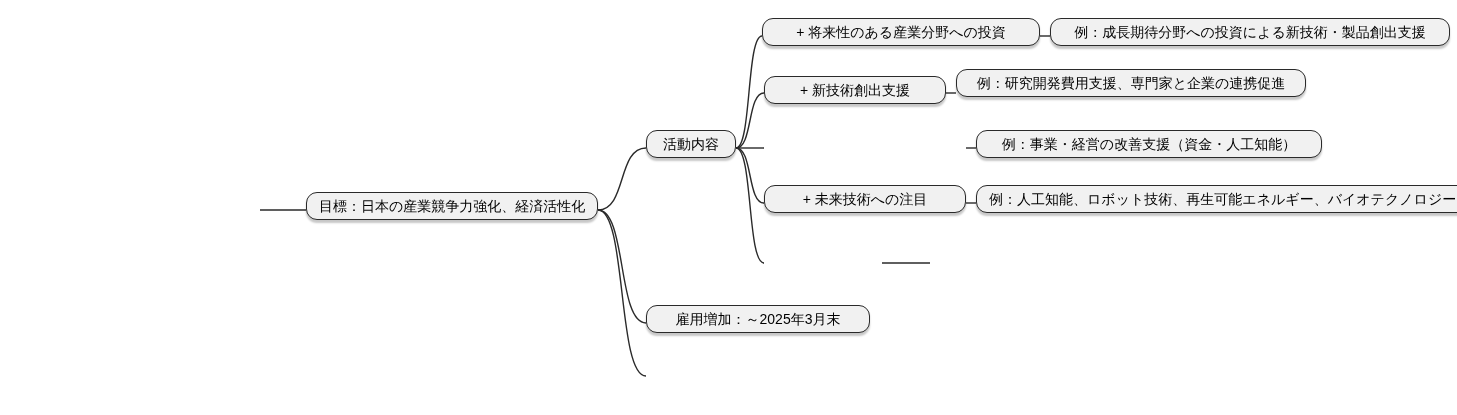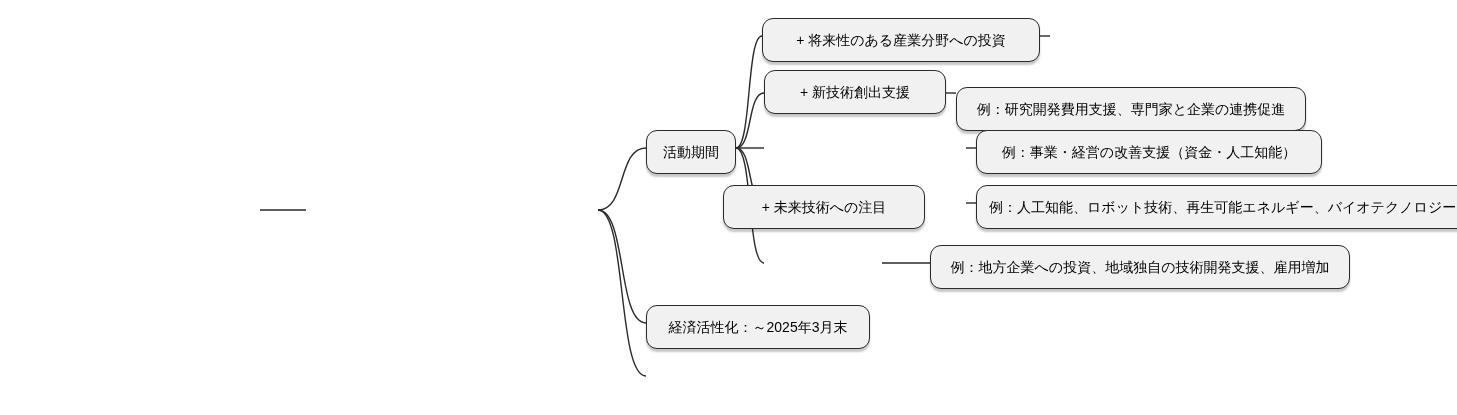--- a/index.html
+++ b/index.html
@@ -21,21 +21,21 @@
     position: relative;
     width: 1457px; height: 415px;
   }
   #edges {
     position: absolute;
     left: 0; top: 0;
     pointer-events: none;
   }
   .node {
     position: absolute;
-    height: 44px;
+    height: 28px;
     display: flex;
     align-items: center;
     justify-content: center;
     padding: 0 12px;
     white-space: nowrap;
     background: var(--node-fill);
     border: 1.5px solid var(--node-border);
     border-radius: 11px;
     box-shadow: 0 2.5px 2px rgba(0,0,0,0.22);
     color: var(--text-color);
@@ -60,31 +60,32 @@
       <path d="M 736 148 C 752.8 148 747.2 203 764 203" fill="none" stroke="#2a2a2a" stroke-width="1.4"></path>
       <path d="M 736 148 C 752.8 148 747.2 263 764 263" fill="none" stroke="#2a2a2a" stroke-width="1.4"></path>
       <path d="M 1040 36 L 1050 36" fill="none" stroke="#2a2a2a" stroke-width="1.4"></path>
       <path d="M 946 93 L 956 93" fill="none" stroke="#2a2a2a" stroke-width="1.4"></path>
       <path d="M 966 148 L 976 148" fill="none" stroke="#2a2a2a" stroke-width="1.4"></path>
       <path d="M 966 203 L 976 203" fill="none" stroke="#2a2a2a" stroke-width="1.4"></path>
       <path d="M 882 263 L 930 263" fill="none" stroke="#2a2a2a" stroke-width="1.4"></path>
     </svg>
 
 
+  <div class="node" id="n-goal" style="left:306px; top:192px; min-width:290px">目標：日本の産業競争力強化、経済活性化</div>
 
-  <div class="node" id="n-act" style="left:646px; top:130px; min-width:90px">活動期間</div>
+  <div class="node" id="n-act" style="left:646px; top:130px; min-width:90px">活動内容</div>
 
   <div class="node" id="n-b1" style="left:762px; top:18px;  min-width:278px">+ 将来性のある産業分野への投資</div>
+  <div class="node" id="n-e1" style="left:1050px;top:18px;  min-width:400px">例：成長期待分野への投資による新技術・製品創出支援</div>
 
-  <div class="node" id="n-b2" style="left:764px; top:70px;  min-width:182px">+ 新技術創出支援</div>
-  <div class="node" id="n-e2" style="left:956px; top:87px;  min-width:350px">例：研究開発費用支援、専門家と企業の連携促進</div>
+  <div class="node" id="n-b2" style="left:764px; top:76px;  min-width:182px">+ 新技術創出支援</div>
+  <div class="node" id="n-e2" style="left:956px; top:69px;  min-width:350px">例：研究開発費用支援、専門家と企業の連携促進</div>
 
   <div class="node" id="n-e3" style="left:976px; top:130px; min-width:346px">例：事業・経営の改善支援（資金・人工知能）</div>
 
-  <div class="node" id="n-b4" style="left:723px; top:185px; min-width:202px">+ 未来技術への注目</div>
+  <div class="node" id="n-b4" style="left:764px; top:185px; min-width:202px">+ 未来技術への注目</div>
   <div class="node" id="n-e4" style="left:976px; top:185px; min-width:474px">例：人工知能、ロボット技術、再生可能エネルギー、バイオテクノロジー</div>
 
-  <div class="node" id="n-e5" style="left:930px; top:245px; min-width:420px">例：地方企業への投資、地域独自の技術開発支援、雇用増加</div>
 
-  <div class="node" id="n-period" style="left:646px; top:305px; min-width:224px">経済活性化：～2025年3月末</div>
+  <div class="node" id="n-period" style="left:646px; top:305px; min-width:224px">雇用増加：～2025年3月末</div>
 
 
 </div>
 
 </body></html>

